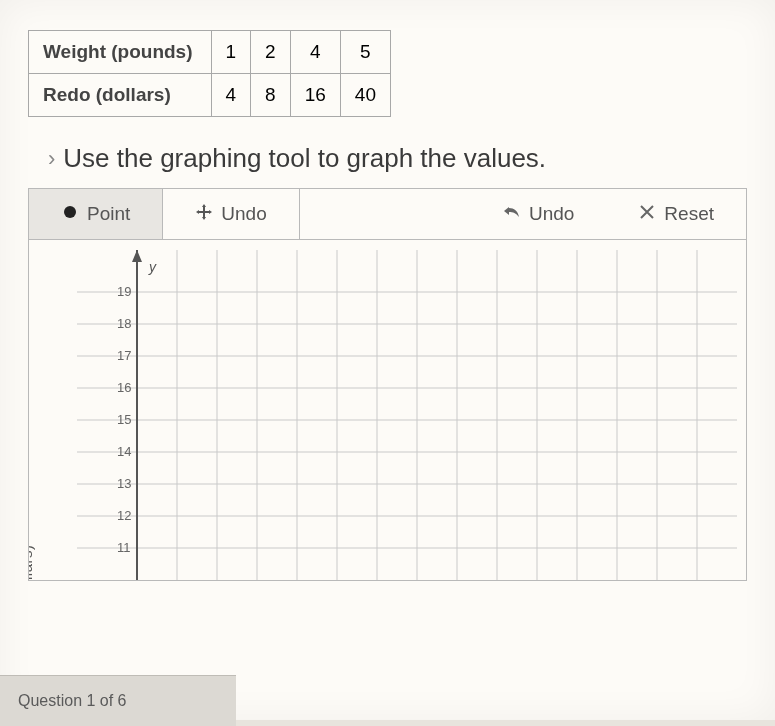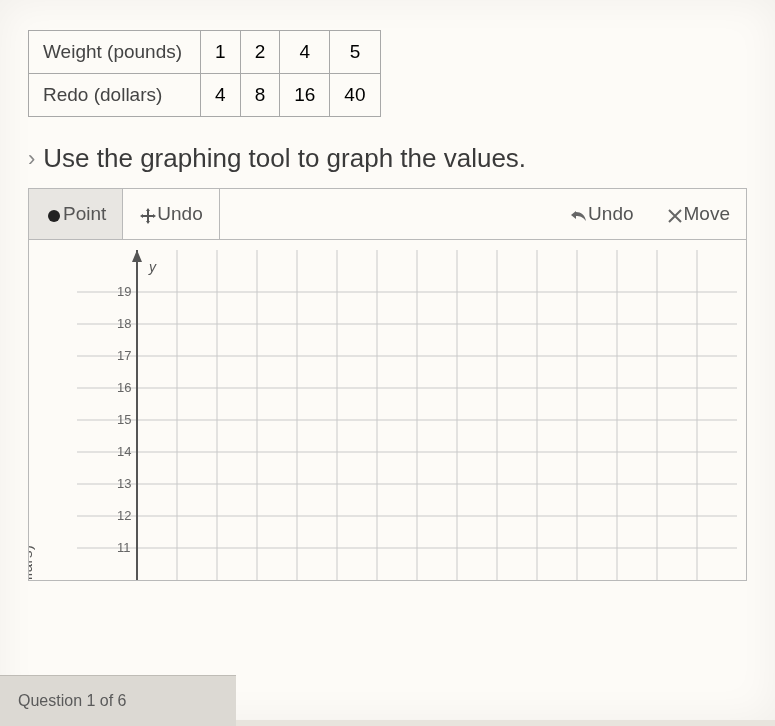--- a/index.html
+++ b/index.html
@@ -1,25 +1,25 @@
 <!DOCTYPE html>
 <html><head>
 <meta charset="utf-8">
 <style>
   html,body{margin:0;padding:0;font-family:Arial,Helvetica,sans-serif;background:#e8e4dd;width:775px;height:726px;overflow:hidden}
   .page{background:#fdfbf7;padding:30px 28px 0 28px;min-height:690px;box-shadow:inset 0 0 40px rgba(0,0,0,.05)}
   .prompt{color:#6a6a6a;font-size:20px;margin:0 0 22px 0}
   table.ratio{border-collapse:collapse;margin-bottom:26px}
   table.ratio td,table.ratio th{border:1px solid #a8a8a8;padding:10px 14px;font-size:19px;text-align:center;background:#fdfbf7}
-  table.ratio .rowhead{font-weight:normal;color:#444;text-align:left;padding-right:18px;white-space:nowrap}
-  .instr{font-size:26px;color:#3a3a3a;margin:0 0 14px 0}
+  table.ratio .rowhead{font-weight:bold;color:#444;text-align:left;padding-right:18px;white-space:nowrap}
+  .instr{font-size:26px;color:#3a3a3a;margin:0 0 14px 20px}
   .instr .chev{color:#888;margin-right:8px;font-size:22px;vertical-align:1px}
   .toolwrap{border:1px solid #b9b9b9;background:#fdfbf7;position:relative}
   .toolbar{display:flex;align-items:stretch;border-bottom:1px solid #b9b9b9}
-  .tbtn{display:flex;align-items:flex-end;padding:14px 16px;font-size:19px;color:#555;cursor:pointer;user-select:none}
+  .tbtn{display:flex;align-items:flex-start;gap:8px;padding:14px 32px;font-size:19px;color:#555;cursor:pointer;user-select:none}
   .tbtn.active{background:#e8e6e2;border-right:1px solid #b9b9b9}
   .tbtn .ico{display:inline-flex;width:18px;height:18px;align-items:center;justify-content:center}
   .dot{width:12px;height:12px;border-radius:50%;background:#222}
   .spacer{flex:1}
   .undo-ico,.redo-ico{font-size:18px;line-height:1}
   .x-ico{font-size:17px;line-height:1}
   .grapharea{height:340px;position:relative;overflow:hidden}
   .ylab{position:absolute;left:6px;bottom:0;transform:rotate(-90deg);transform-origin:left bottom;font-size:15px;color:#555;letter-spacing:.5px}
   svg.grid{position:absolute;left:48px;top:10px}
   .footer{position:absolute;left:0;bottom:0;background:#dcd9d3;color:#5a5a5a;font-size:16px;padding:16px 18px;border-top:1px solid #bfbcb6;width:200px}
@@ -78,21 +78,21 @@
             </svg>
         </span>
         <span>Undo</span>
       </div>
       <div class="tbtn">
         <span class="ico x-ico">
           <svg width="14" height="14" viewBox="0 0 14 14">
               <path d="M1 1l12 12M13 1L1 13" stroke="#666" stroke-width="2"></path>
             </svg>
         </span>
-        <span>Move</span>
+        <span>Reset</span>
       </div>
     </div>
 
     <div class="grapharea">
       <span class="ylab">llars)</span>
       <svg class="grid" width="660" height="330">
 
         <g stroke="#c9c9c9" stroke-width="1">
           <line x1="60" y1="0" x2="60" y2="330"></line>
             <line x1="100" y1="0" x2="100" y2="330"></line>

